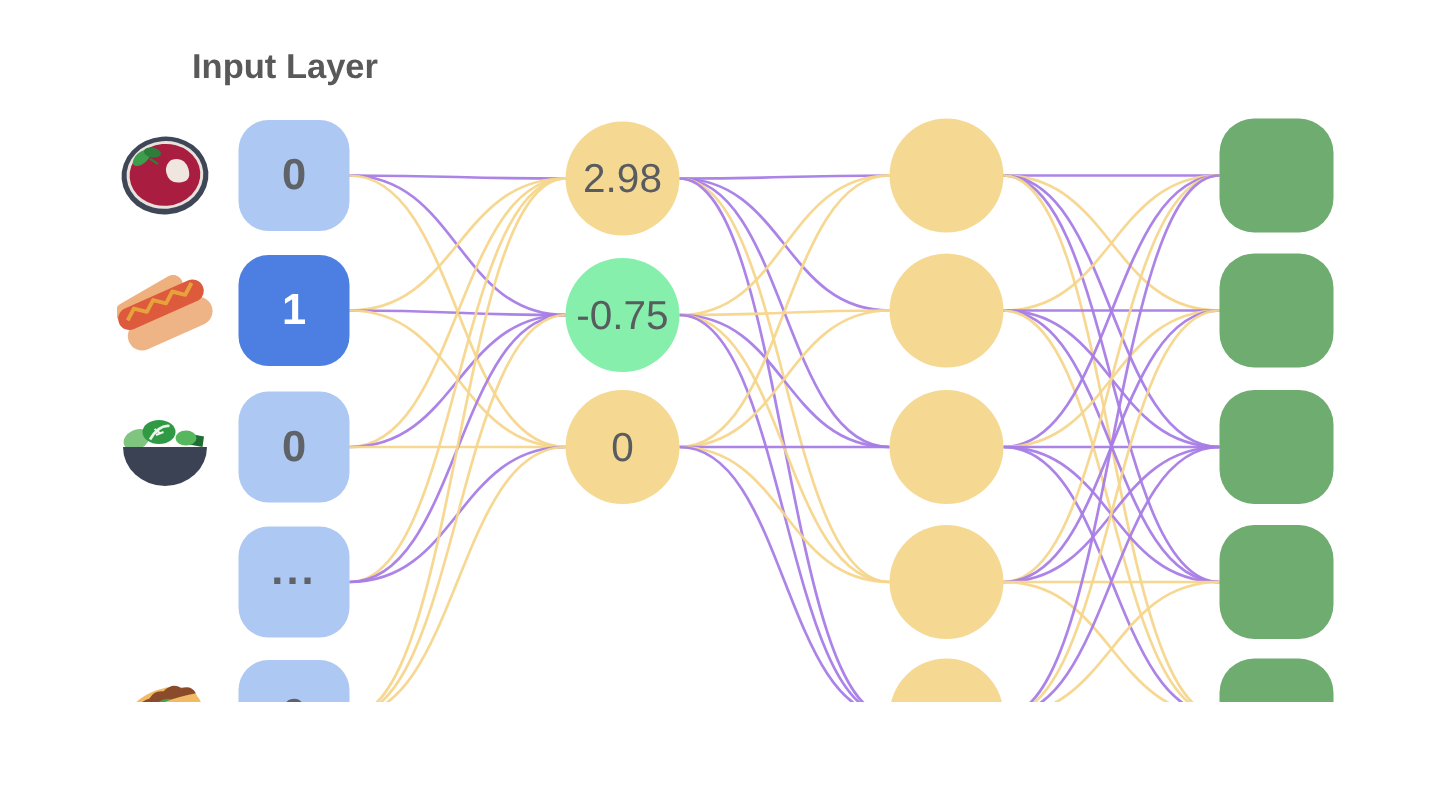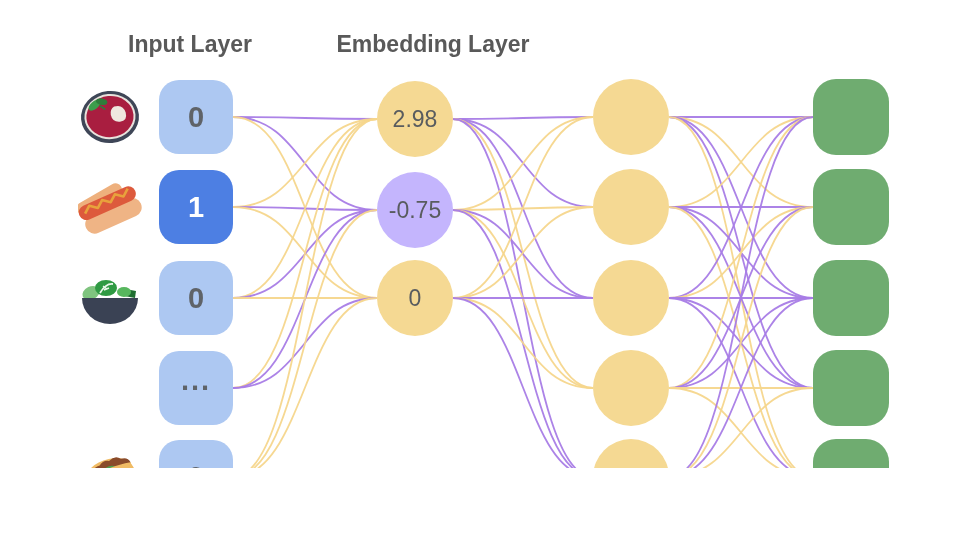--- a/index.html
+++ b/index.html
@@ -11,21 +11,21 @@
   .layer-title{
     position:absolute;top:31px;z-index:3;font-size:23px;font-weight:bold;
     color:#595959;white-space:nowrap;transform:translateX(-50%);
   }
   .node{
     position:absolute;z-index:2;display:flex;align-items:center;justify-content:center;
     box-sizing:border-box;
   }
   .input-node{width:74px;height:74px;border-radius:20px;font-size:29px;font-weight:bold;}
   .input-node .dots{letter-spacing:2px;transform:translateY(-8px);}
-  .embedding-node{width:76px;height:76px;border-radius:50%;font-size:23px;align-items:center;}
+  .embedding-node{width:76px;height:76px;border-radius:50%;font-size:27px;align-items:center;}
   .hidden-node{width:76px;height:76px;border-radius:50%;}
   .output-node{width:76px;height:76px;border-radius:23px;}
   .icon-box{position:absolute;z-index:2;width:64px;height:60px;}
   .icon-box svg{width:100%;height:100%;display:block;}
 </style>
 </head>
 <body>
 
 <div class="stage">
   <svg class="edges" width="960" height="540">
@@ -79,41 +79,40 @@
       <path d="M 669 388 C 741 388, 741 298, 813 298" fill="none" stroke="#a87ce6" stroke-width="1.8" opacity="0.95"></path>
       <path d="M 669 388 C 741 388, 741 388, 813 388" fill="none" stroke="#f6d68c" stroke-width="1.8" opacity="0.95"></path>
       <path d="M 669 388 C 741 388, 741 477, 813 477" fill="none" stroke="#f6d68c" stroke-width="1.8" opacity="0.95"></path>
       <path d="M 669 477 C 741 477, 741 117, 813 117" fill="none" stroke="#a87ce6" stroke-width="1.8" opacity="0.95"></path>
       <path d="M 669 477 C 741 477, 741 207, 813 207" fill="none" stroke="#f6d68c" stroke-width="1.8" opacity="0.95"></path>
       <path d="M 669 477 C 741 477, 741 298, 813 298" fill="none" stroke="#a87ce6" stroke-width="1.8" opacity="0.95"></path>
       <path d="M 669 477 C 741 477, 741 388, 813 388" fill="none" stroke="#f6d68c" stroke-width="1.8" opacity="0.95"></path>
       <path d="M 669 477 C 741 477, 741 477, 813 477" fill="none" stroke="#f6d68c" stroke-width="1.8" opacity="0.95"></path>
     </svg>
   <div class="layer-title" style="left:190px">Input Layer</div>
-  <div class="layer-title" style="left:433px">Embedding Layer</div>
   <div id="nodes">
       <div class="node input-node" style="left: 159px; top: 80px; background: rgb(173, 200, 242); color: rgb(95, 99, 104);">
         <span>0</span>
       </div>
       <div class="node input-node" style="left: 159px; top: 170px; background: rgb(77, 127, 227); color: rgb(255, 255, 255);">
         <span>1</span>
       </div>
       <div class="node input-node" style="left: 159px; top: 261px; background: rgb(173, 200, 242); color: rgb(95, 99, 104);">
         <span>0</span>
       </div>
       <div class="node input-node" style="left: 159px; top: 351px; background: rgb(173, 200, 242); color: rgb(95, 99, 104);">
         <span class="dots">...</span>
       </div>
       <div class="node input-node" style="left: 159px; top: 440px; background: rgb(173, 200, 242); color: rgb(95, 99, 104);">
         <span>0</span>
       </div>
       <div class="node embedding-node" style="left: 377px; top: 81px; background: rgb(245, 217, 147); color: rgb(89, 92, 95);">
         <span>2.98</span>
       </div>
-      <div class="node embedding-node" style="left: 377px; top: 172px; background: #c4b5fd; color: rgb(89, 92, 95);">
+      <div class="node embedding-node" style="left: 377px; top: 172px; background: #86efac; color: rgb(89, 92, 95);">
         <span>-0.75</span>
       </div>
       <div class="node embedding-node" style="left: 377px; top: 260px; background: rgb(245, 217, 147); color: rgb(89, 92, 95);">
         <span>0</span>
       </div>
       <div class="node hidden-node" style="left: 593px; top: 79px; background: rgb(245, 217, 147);"></div>
       <div class="node hidden-node" style="left: 593px; top: 169px; background: rgb(245, 217, 147);"></div>
       <div class="node hidden-node" style="left: 593px; top: 260px; background: rgb(245, 217, 147);"></div>
       <div class="node hidden-node" style="left: 593px; top: 350px; background: rgb(245, 217, 147);"></div>
       <div class="node hidden-node" style="left: 593px; top: 439px; background: rgb(245, 217, 147);"></div>

